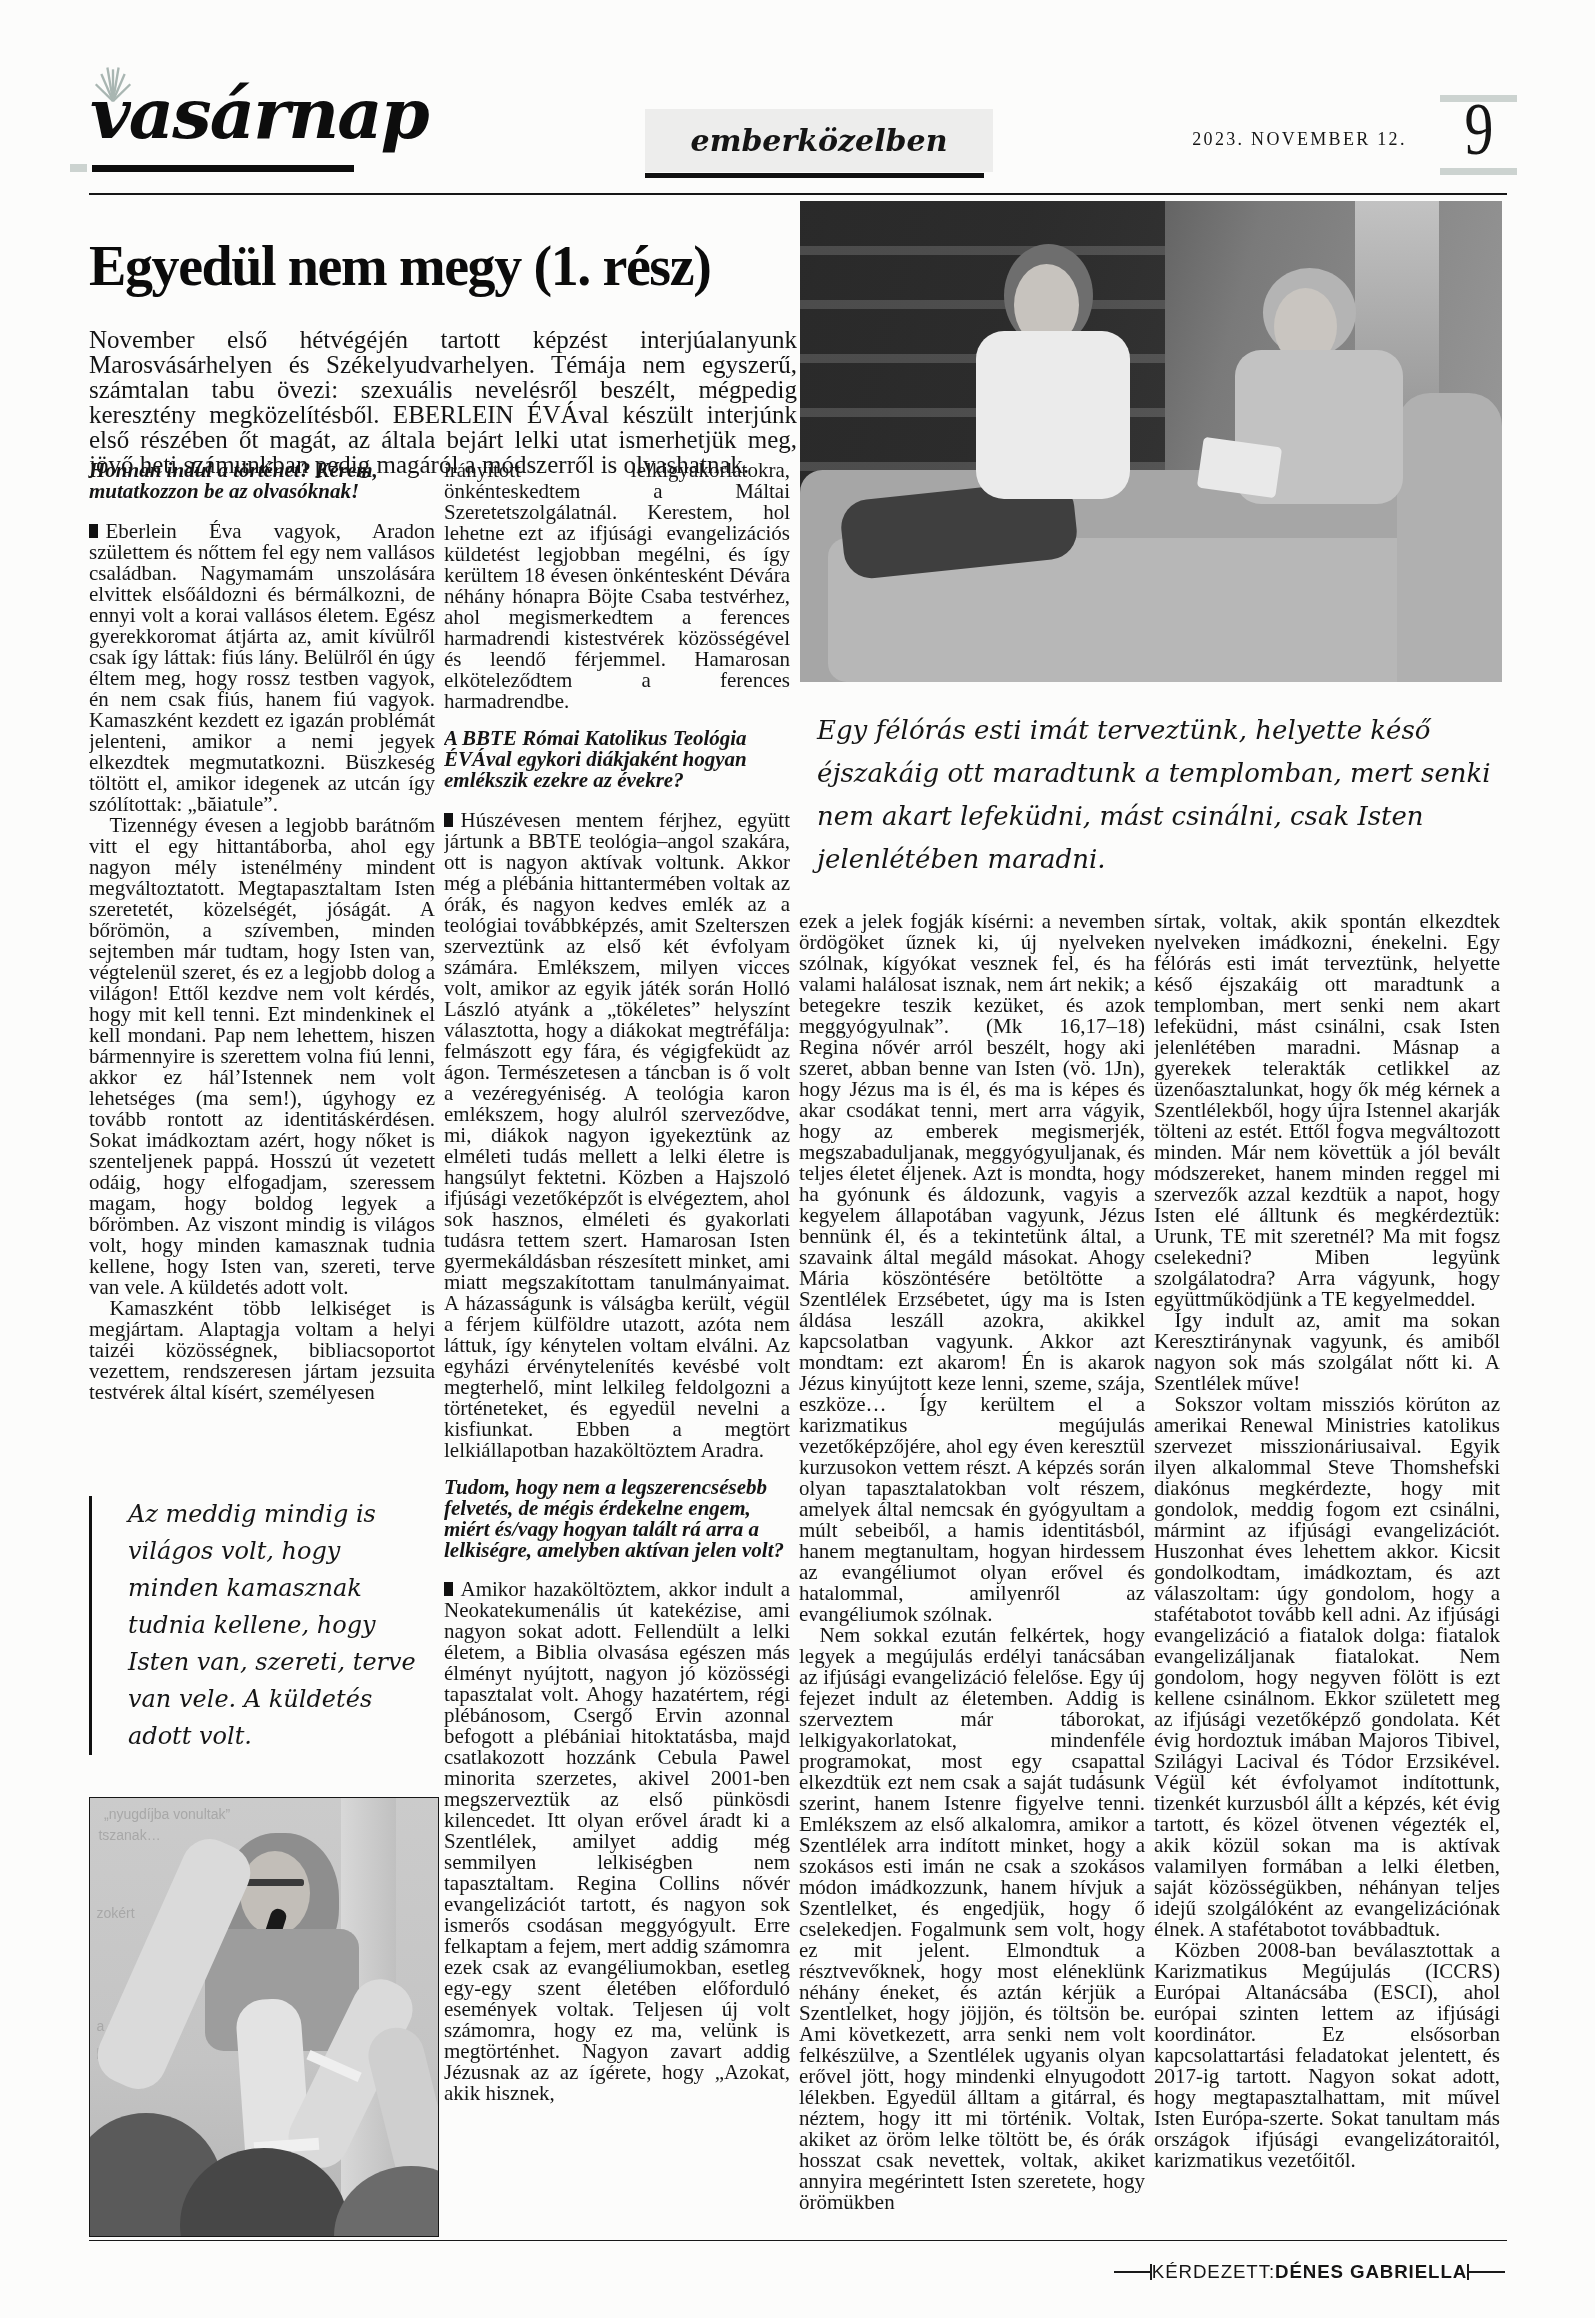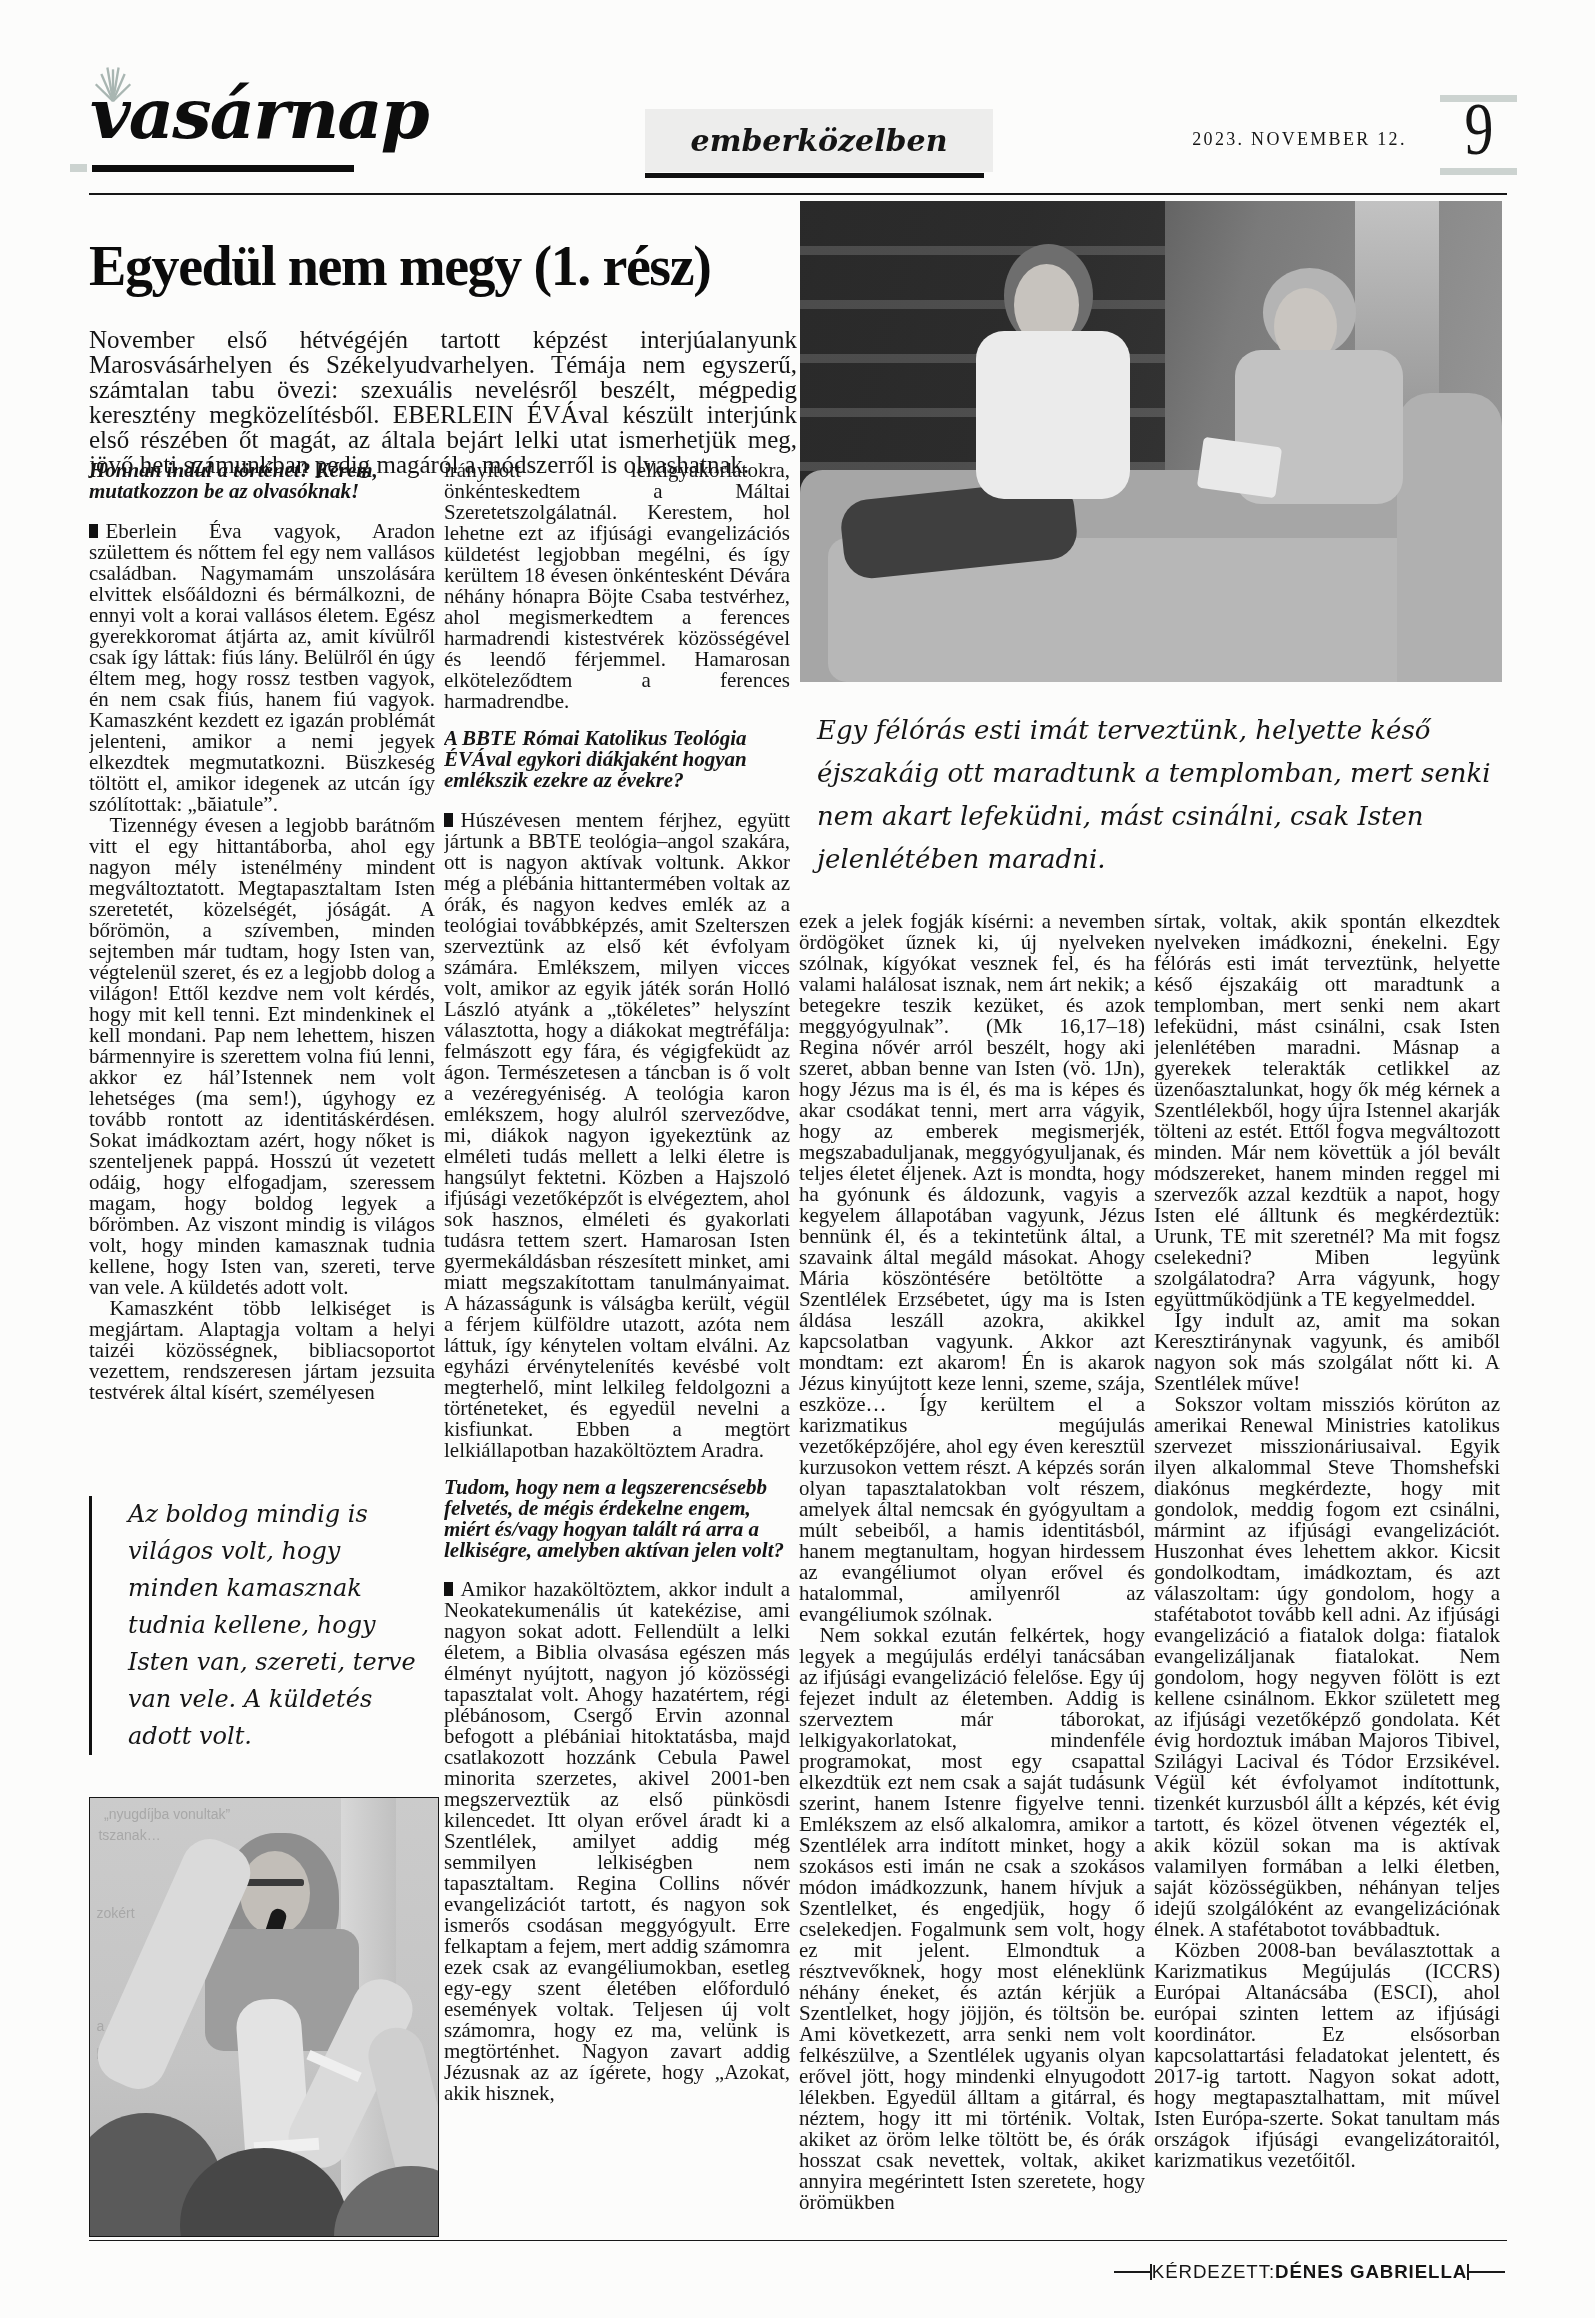--- a/index.html
+++ b/index.html
@@ -151,21 +151,21 @@
 
   <div class="abs bigquote">Egy félórás esti imát terveztünk, helyette késő éjszakáig ott maradtunk a templomban, mert senki nem akart lefeküdni, mást csinálni, csak Isten jelenlétében maradni.</div>
 
   <div class="abs col c1">
     <p class="q first">Honnan indul a történet? Kérem, mutatkozzon be az olvasóknak!</p>
     <p class="ans">Eberlein Éva vagyok, Aradon születtem és nőttem fel egy nem vallásos családban. Nagymamám unszolására elvittek elsőáldozni és bérmálkozni, de ennyi volt a korai vallásos életem. Egész gyerekkoromat átjárta az, amit kívülről csak így láttak: fiús lány. Belülről én úgy éltem meg, hogy rossz testben vagyok, én nem csak fiús, hanem fiú vagyok. Kamaszként kezdett ez igazán problémát jelenteni, amikor a nemi jegyek elkezdtek megmutatkozni. Büszkeség töltött el, amikor idegenek az utcán így szólítottak: „băiatule”.</p>
     <p class="ind">Tizennégy évesen a legjobb barátnőm vitt el egy hittantáborba, ahol egy nagyon mély istenélmény mindent megváltoztatott. Megtapasztaltam Isten szeretetét, közelségét, jóságát. A bőrömön, a szívemben, minden sejtemben már tudtam, hogy Isten van, végtelenül szeret, és ez a legjobb dolog a világon! Ettől kezdve nem volt kérdés, hogy mit kell tenni. Ezt mindenkinek el kell mondani. Pap nem lehettem, hiszen bármennyire is szerettem volna fiú lenni, akkor ez hál’Istennek nem volt lehetséges (ma sem!), úgyhogy ez tovább rontott az identitáskérdésen. Sokat imádkoztam azért, hogy nőket is szenteljenek pappá. Hosszú út vezetett odáig, hogy elfogadjam, szeressem magam, hogy boldog legyek a bőrömben. Az viszont mindig is világos volt, hogy minden kamasznak tudnia kellene, hogy Isten van, szereti, terve van vele. A küldetés adott volt.</p>
     <p class="ind">Kamaszként több lelkiséget is megjártam. Alaptagja voltam a helyi taizéi közösségnek, bibliacsoportot vezettem, rendszeresen jártam jezsuita testvérek által kísért, személyesen</p>
   </div>
 
-  <div class="abs pullquote">Az boldog mindig is világos volt, hogy minden kamasznak tudnia kellene, hogy Isten van, szereti, terve van vele. A küldetés adott volt.</div>
+  <div class="abs pullquote">Az meddig mindig is világos volt, hogy minden kamasznak tudnia kellene, hogy Isten van, szereti, terve van vele. A küldetés adott volt.</div>
 
   <div class="abs photo2">
     <div class="ph band"></div>
     <div class="slideword" style="left:14px;top:8.4px;">„nyugdíjba vonultak”</div>
     <div class="slideword" style="left:8.4px;top:29px;">tszanak…</div>
     <div class="slideword" style="left:6.5px;top:107px;">zokért</div>
     <div class="slideword" style="left:6.5px;top:220px;">a med</div>
     <div class="slideword" style="left:6.5px;top:248px;">k feladta</div>
     <div class="ph sp-hair"></div>
     <div class="ph sp-face"></div>

